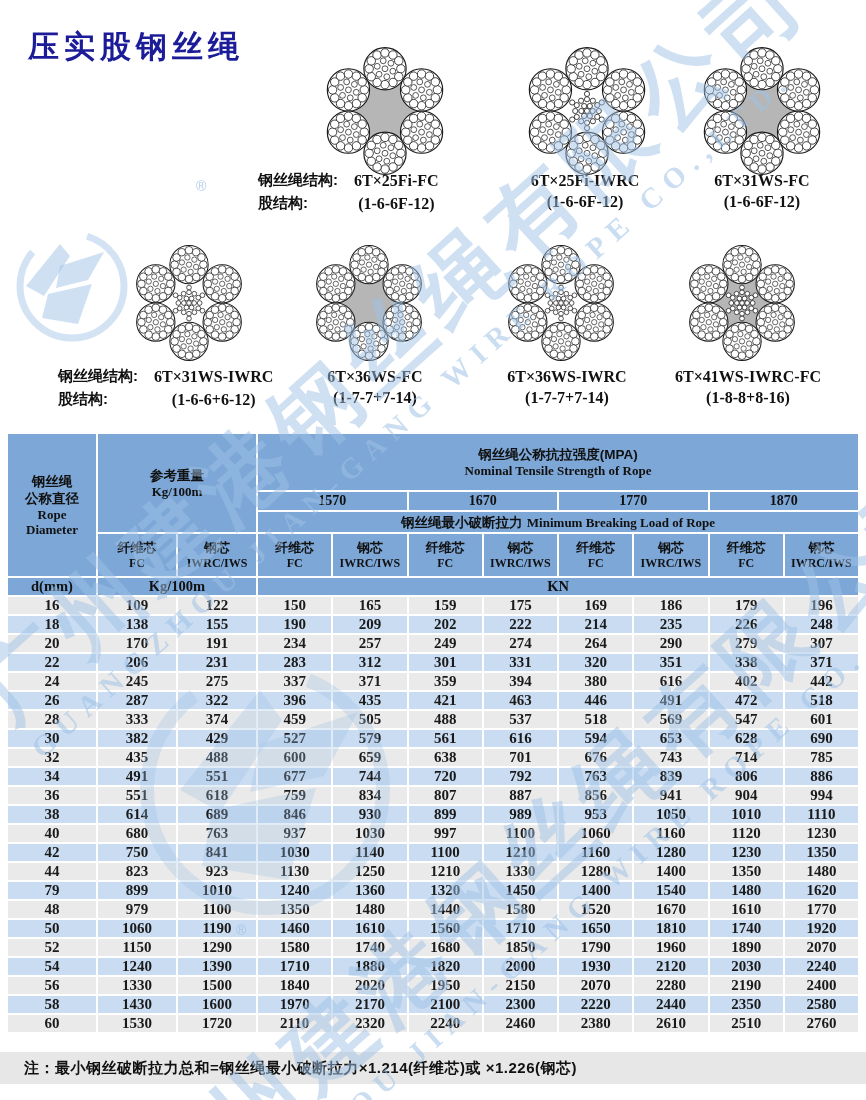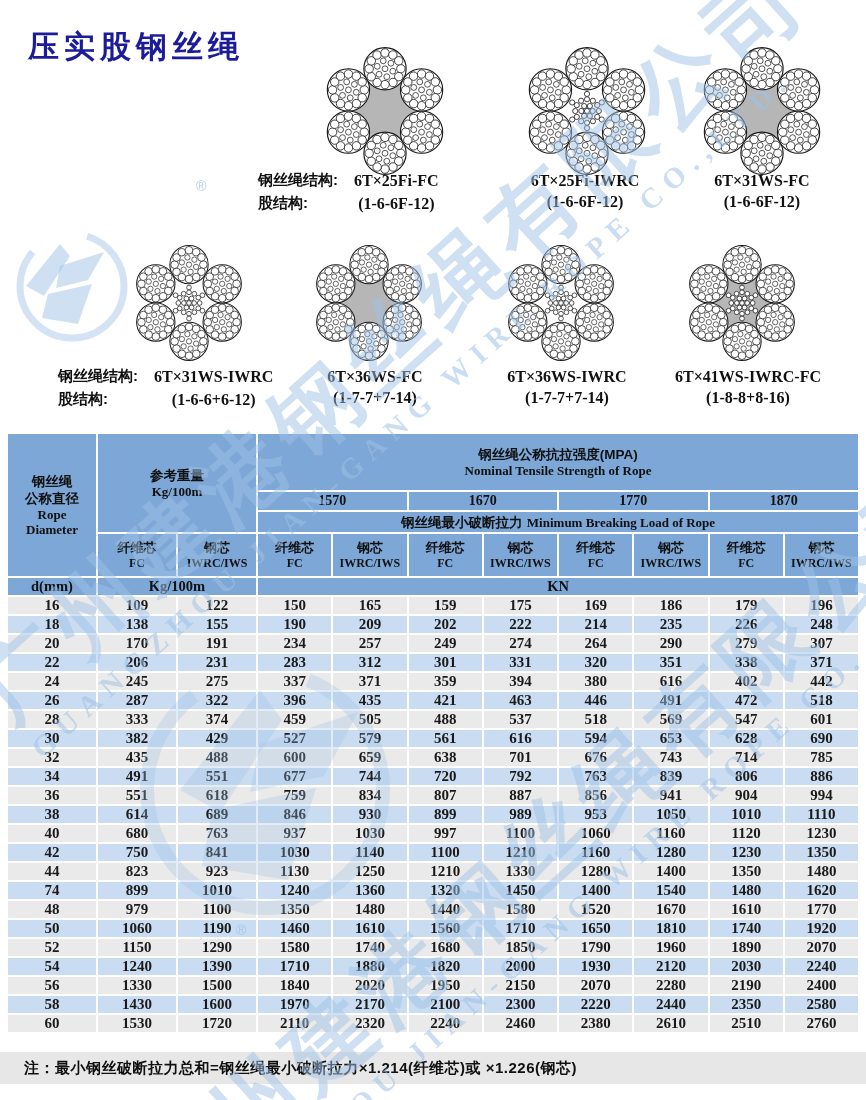--- a/index.html
+++ b/index.html
@@ -1452,21 +1452,21 @@
         <td>1130</td>
         <td>1250</td>
         <td>1210</td>
         <td>1330</td>
         <td>1280</td>
         <td>1400</td>
         <td>1350</td>
         <td>1480</td>
       </tr>
       <tr>
-        <td>74</td>
+        <td>79</td>
         <td>899</td>
         <td>1010</td>
         <td>1240</td>
         <td>1360</td>
         <td>1320</td>
         <td>1450</td>
         <td>1400</td>
         <td>1540</td>
         <td>1480</td>
         <td>1620</td>

